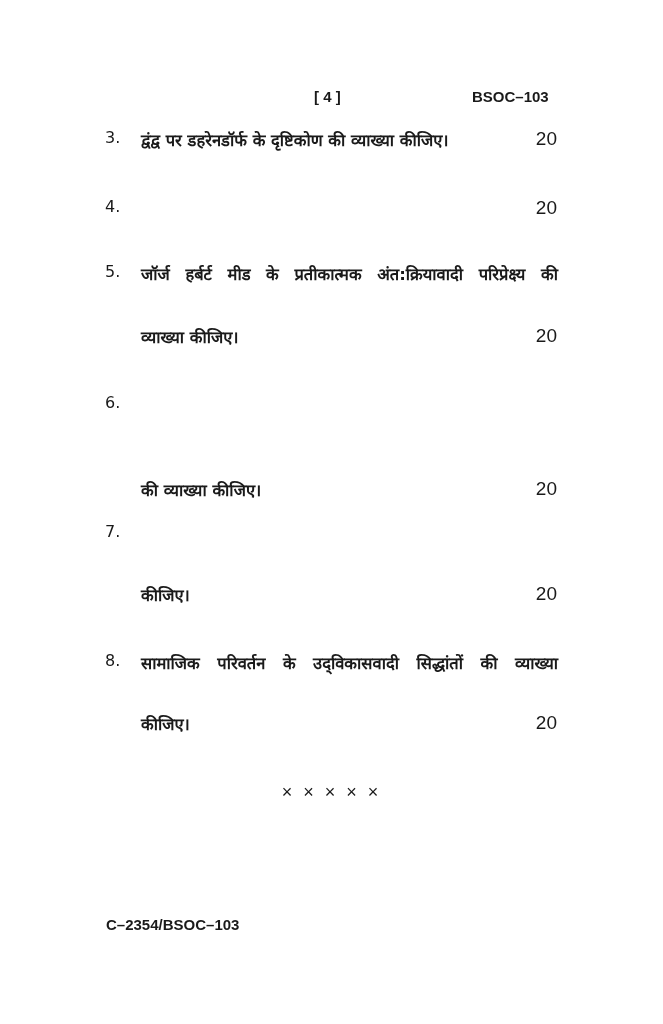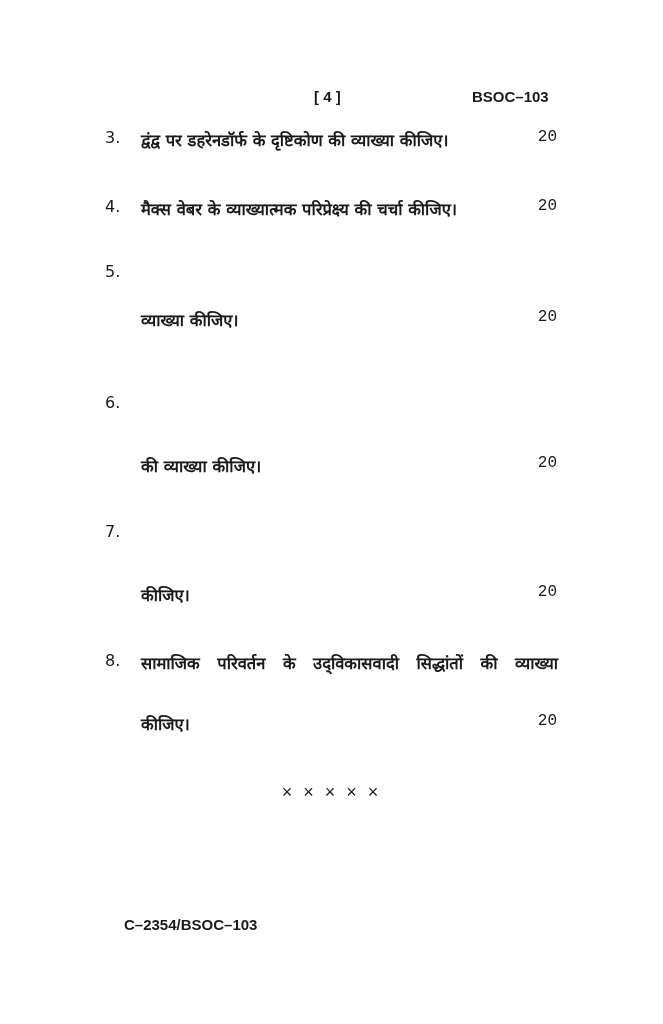--- a/index.html
+++ b/index.html
@@ -4,56 +4,56 @@
   <style>
     html, body { margin: 0; padding: 0; background: #ffffff; }
     body { width: 663px; height: 1024px; position: relative; overflow: hidden; color: #1a1a1a; }
     .page { position: absolute; left: 0; top: 0; width: 663px; height: 1024px; background: #ffffff; }
     .hdr-page { position: absolute; left: 314px; top: 88px; font-family: "Liberation Sans", sans-serif; font-weight: bold; font-size: 15px; }
     .hdr-code { position: absolute; left: 472px; top: 88px; font-family: Liberation Sans, sans-serif; font-weight: bold; font-size: 15px; }
     .line { position: absolute; left: 0; width: 663px; height: 26px; font-family: "DejaVu Sans", sans-serif; font-size: 16.5px; }
     .qnum { position: absolute; left: 105px; top: 0; font-family: "DejaVu Sans", sans-serif; font-size: 16px; }
     .qtext { position: absolute; left: 141px; top: 0; white-space: nowrap; font-weight: bold; }
     .qtext.justify { width: 417px; text-align: justify; text-align-last: justify; white-space: normal; }
-    .marks { position: absolute; right: 106px; top: 0; font-family: Liberation Mono, monospace; font-size: 16px; }
+    .marks { position: absolute; right: 106px; top: 0; font-family: Liberation Sans, sans-serif; font-size: 19px; }
     .endmark { position: absolute; left: 0; width: 663px; top: 782px; text-align: center; font-family: "Liberation Sans", sans-serif; font-size: 18px; letter-spacing: 3px; }
-    .footer { position: absolute; left: 106px; top: 916px; font-family: "Liberation Sans", sans-serif; font-weight: bold; font-size: 15px; margin-left: 18px; }
+    .footer { position: absolute; left: 106px; top: 916px; font-family: "Liberation Sans", sans-serif; font-weight: bold; font-size: 15px; }
   </style>
 </head>
 <body>
 
 <div class="page">
 
   <div class="hdr-page">[ 4 ]</div>
   <div class="hdr-code">BSOC–103</div>
 
   <div class="line" style="top:128px;">
     <span class="qnum">3.</span>
     <span class="qtext">द्वंद्व पर डहरेनडॉर्फ के दृष्टिकोण की व्याख्या कीजिए।</span>
     <span class="marks">20</span>
   </div>
 
   <div class="line" style="top:197px;">
     <span class="qnum">4.</span>
-    <span class="qtext">मैक्स वेबर के व्याख्यात्मक परिप्रेक्ष्य की चर्चा कीजिए।</span>
     <span class="marks">20</span>
   </div>
 
   <div class="line" style="top:262px;">
     <span class="qnum">5.</span>
+    <span class="qtext justify">जॉर्ज हर्बर्ट मीड के प्रतीकात्मक अंत:क्रियावादी परिप्रेक्ष्य की</span>
   </div>
-  <div class="line" style="top:308px;">
+  <div class="line" style="top:325px;">
     <span class="qtext">व्याख्या कीजिए।</span>
     <span class="marks">20</span>
   </div>
 
   <div class="line" style="top:393px;">
     <span class="qnum">6.</span>
   </div>
-  <div class="line" style="top:454px;">
+  <div class="line" style="top:478px;">
     <span class="qtext">की व्याख्या कीजिए।</span>
     <span class="marks">20</span>
   </div>
 
   <div class="line" style="top:522px;">
     <span class="qnum">7.</span>
   </div>
   <div class="line" style="top:583px;">
     <span class="qtext">कीजिए।</span>
     <span class="marks">20</span>

